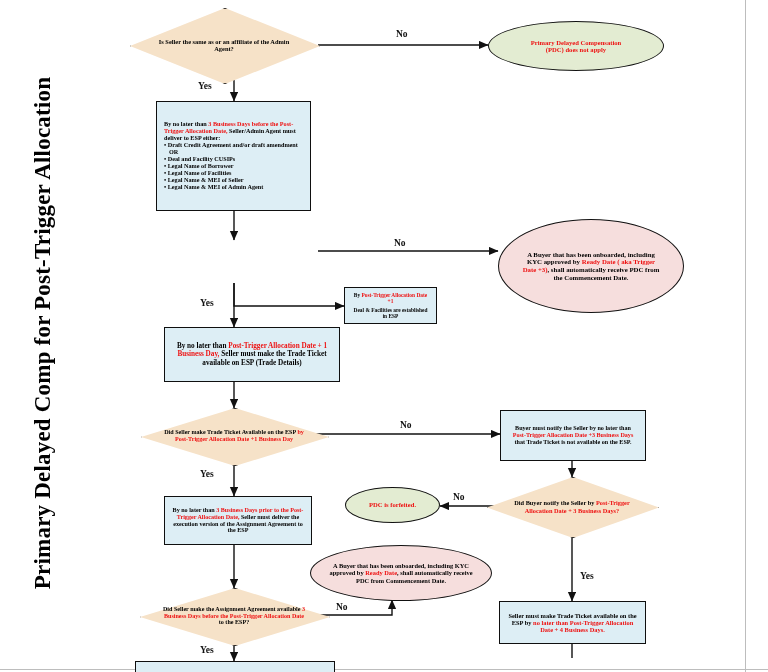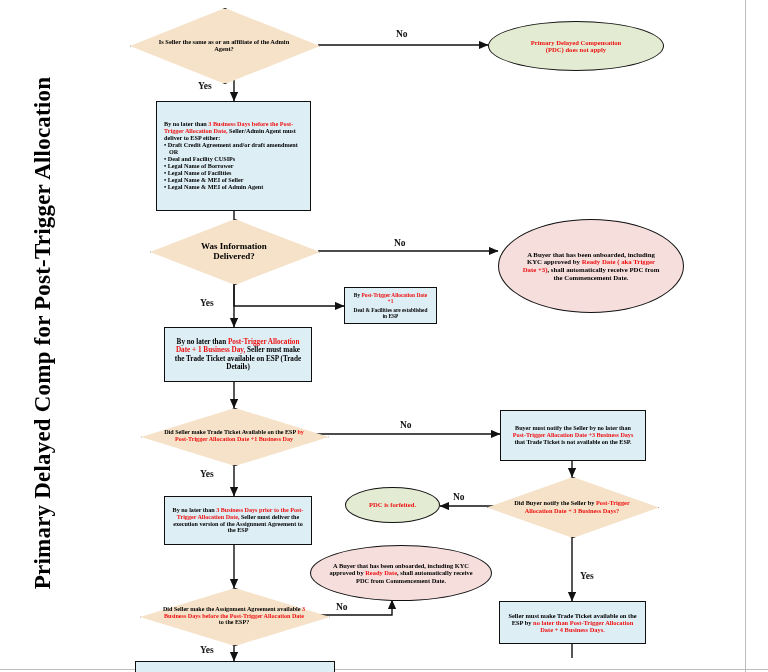--- a/index.html
+++ b/index.html
@@ -120,44 +120,37 @@
         <li>•  Draft Credit  Agreement and/or draft amendment OR</li>
         <li>•  Deal and Facility CUSIPs</li>
         <li>•  Legal Name of Borrower</li>
         <li>•  Legal Name of Facilities</li>
         <li>•  Legal Name &amp; MEI of Seller</li>
         <li>•  Legal Name &amp; MEI of Admin Agent</li>
       </ul>
     </div>
   </div>
 
-  <div class="node diamond" style="left:150px;top:219px;width:168px;height:64px;">
-    <div class="dshape"></div>
-    <div class="txt" style="font-size:9px;padding:0 22px;">
-      <div>Was Information</div>
-      <div>Delivered?</div>
-    </div>
-  </div>
 
   <div class="node ellipse ell-pink" style="left:498px;top:219px;width:186px;height:94px;">
     <div class="txt" style="font-size:6.8px;padding:0 22px;">
       <span>A Buyer that has been onboarded, including KYC approved by</span>
       <span class="red">Ready Date ( aka Trigger Date +3)</span><span>, shall automatically receive PDC from the Commencement Date.</span>
     </div>
   </div>
 
   <div class="node rect" style="left:344px;top:287px;width:93px;height:37px;padding:2px;">
     <div class="txt" style="font-size:5.4px;">
       <span>By</span>
       <span class="red">Post-Trigger Allocation Date  +1</span>
       <div style="margin-top:2px;">Deal &amp; Facilities are established in ESP</div>
     </div>
   </div>
 
-  <div class="node rect" style="left:164px;top:327px;width:148px;height:55px;padding:3px;">
+  <div class="node rect" style="left:164px;top:327px;width:176px;height:55px;padding:3px;">
     <div class="txt" style="font-size:7.2px;">
       <span>By no later than</span>
       <span class="red">Post-Trigger Allocation Date + 1 Business Day,</span>
       <span>Seller must make the Trade Ticket available on ESP (Trade Details)</span>
     </div>
   </div>
 
   <div class="node diamond" style="left:141px;top:408px;width:186px;height:56px;">
     <div class="dshape"></div>
     <div class="txt" style="font-size:6.1px;padding:0 22px;">

